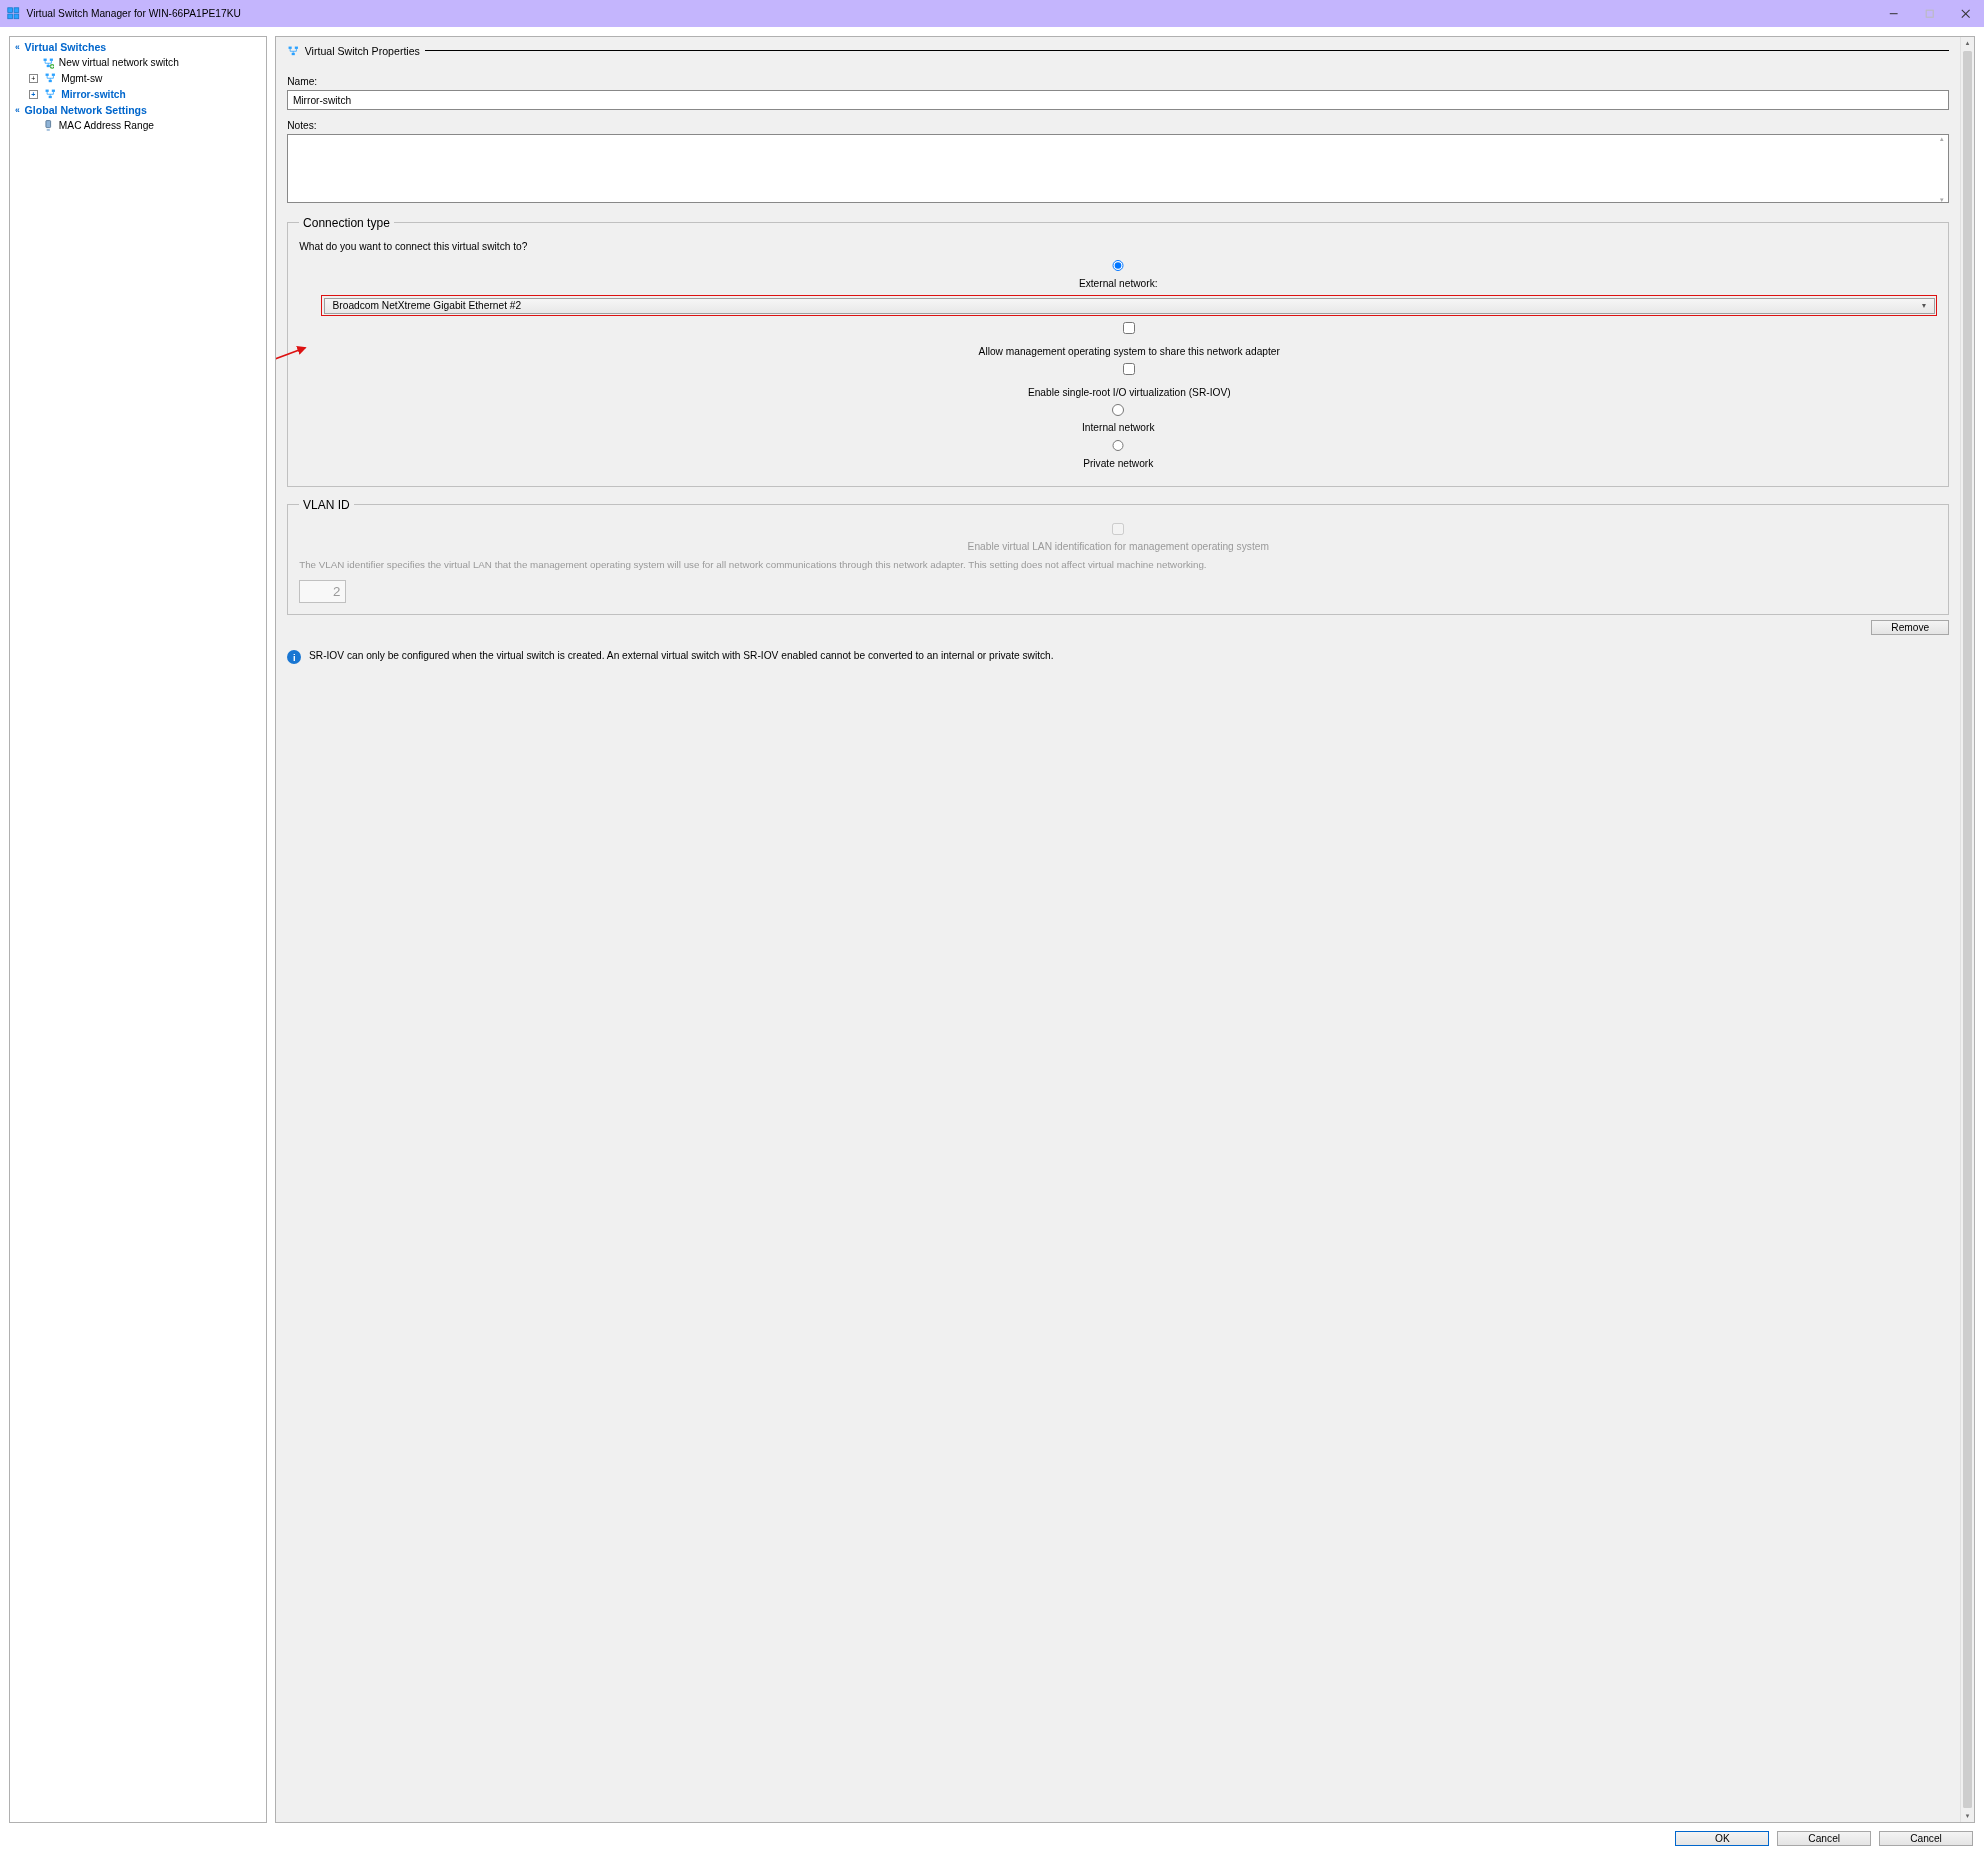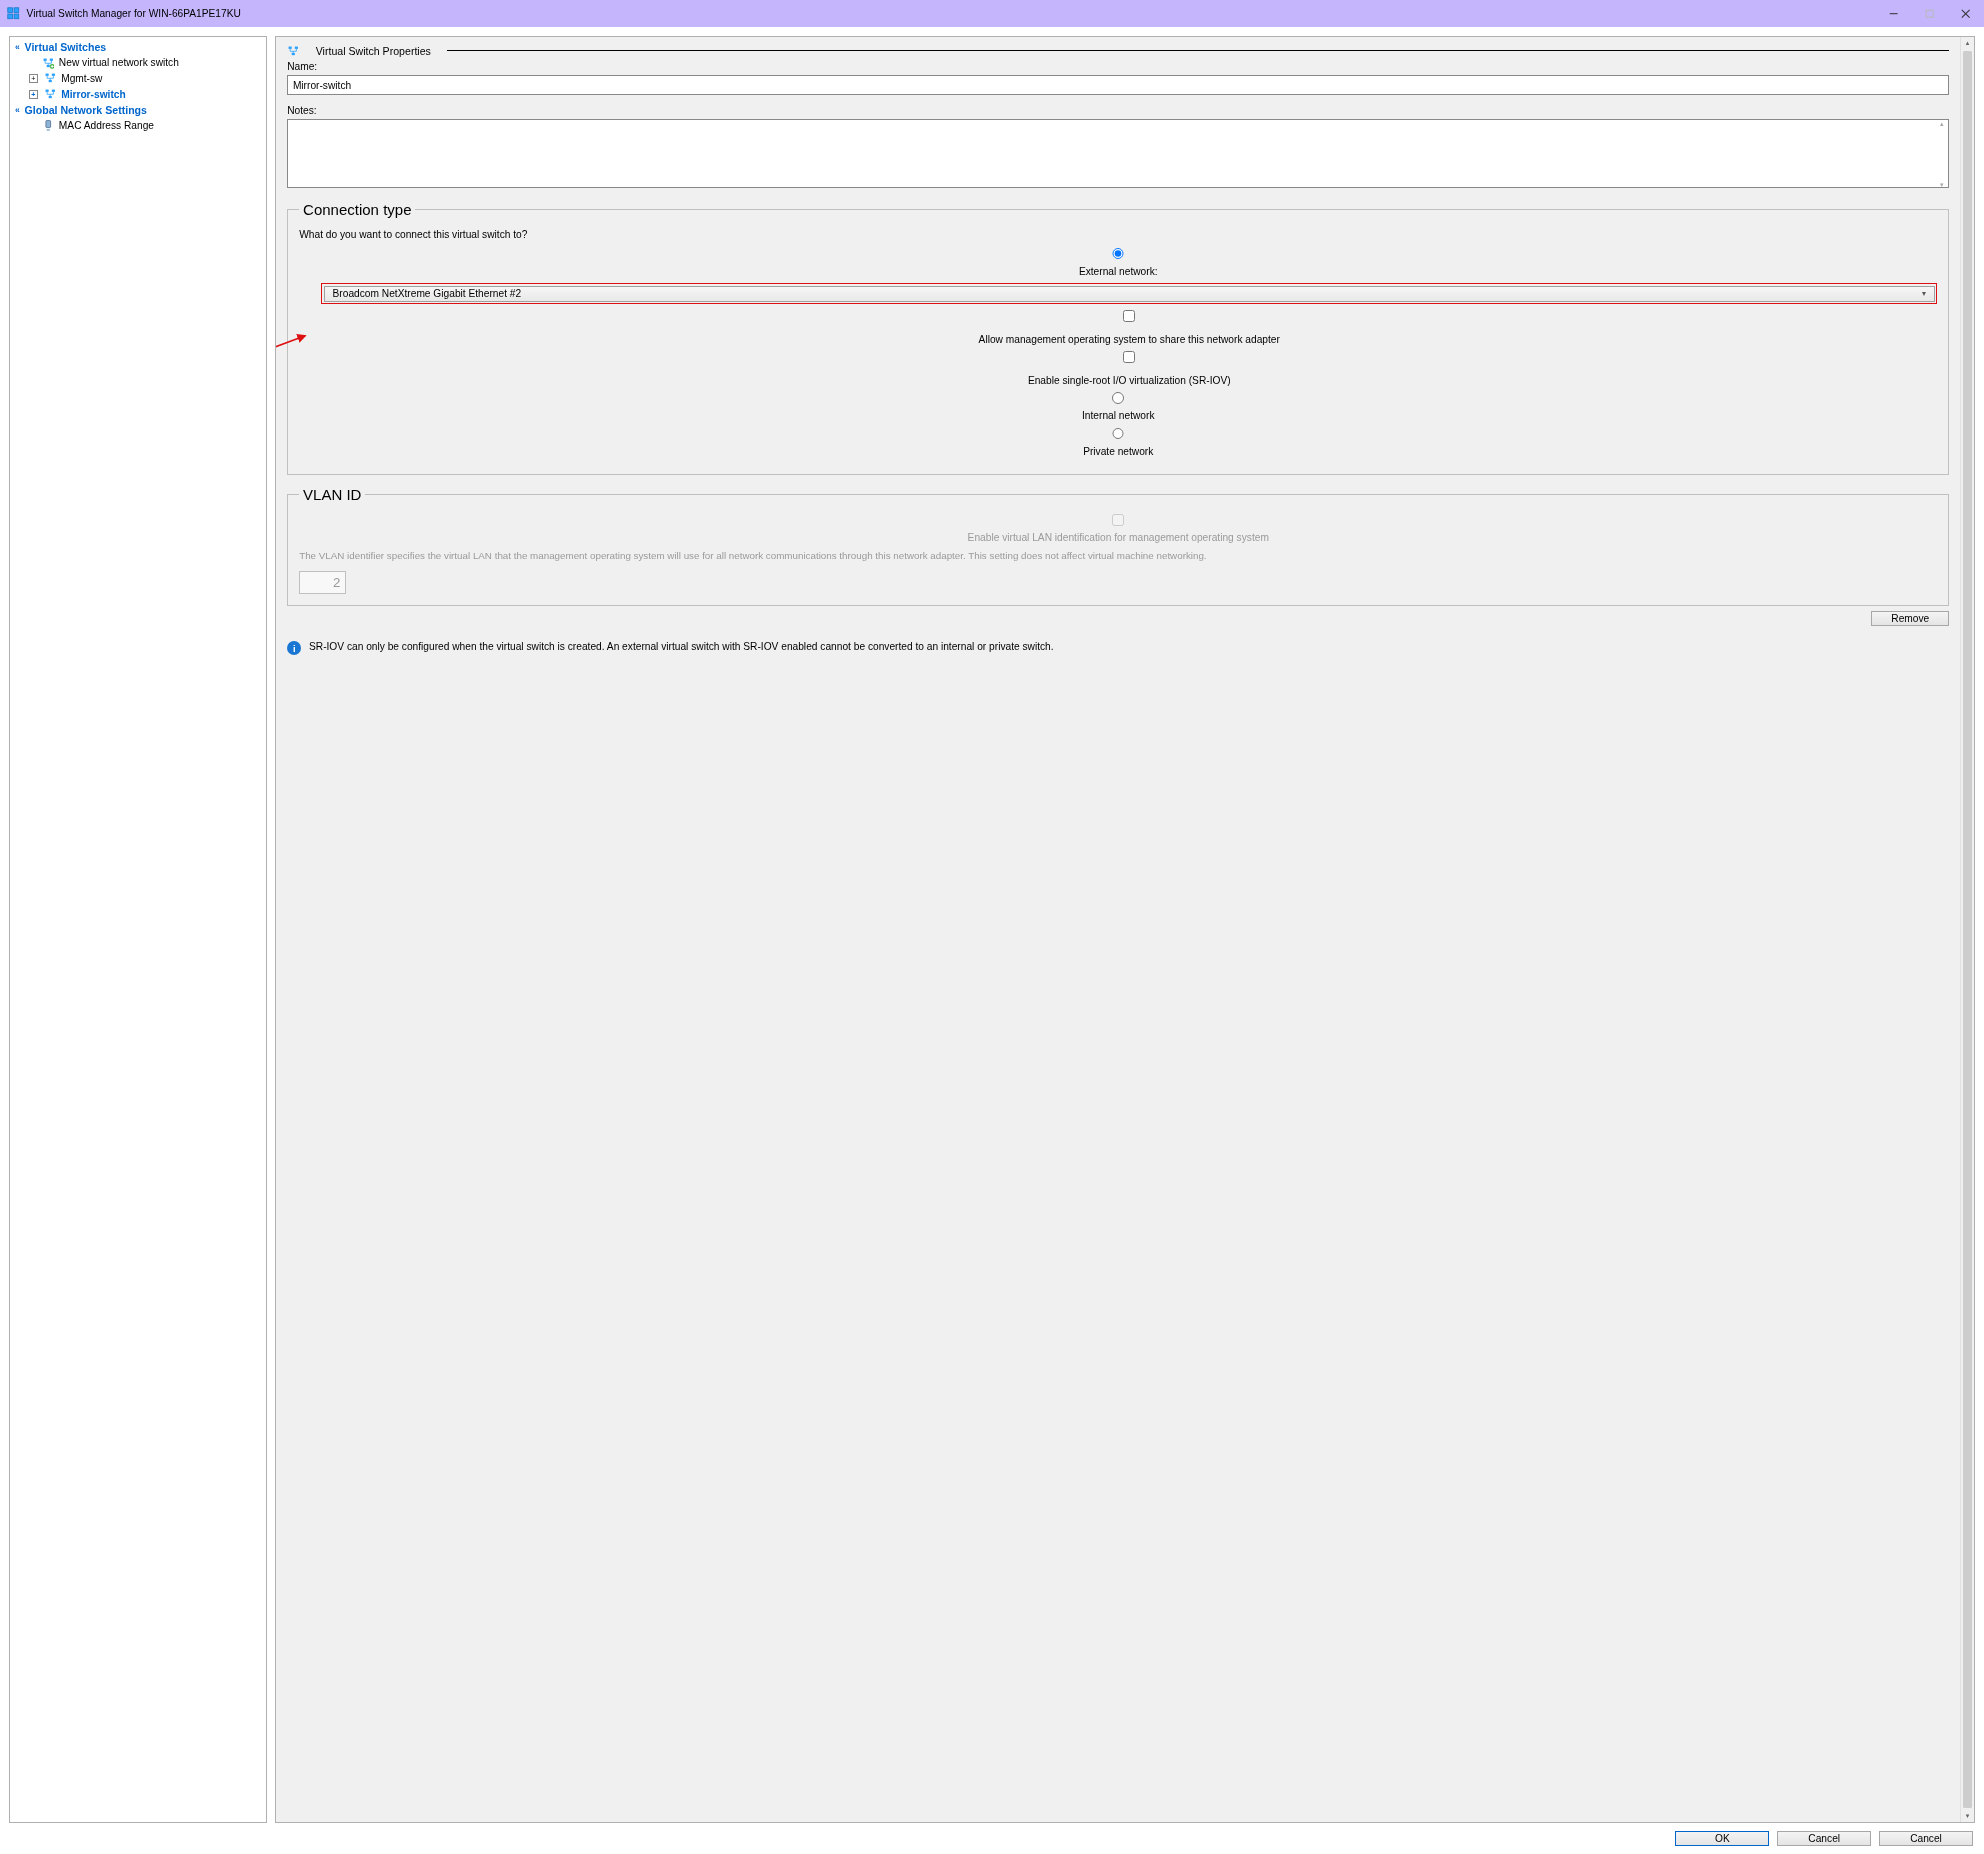--- a/index.html
+++ b/index.html
@@ -80,21 +80,21 @@
     min-width:0;
   }
   .vscroll {
     width: 13.3px; background:#f0f0f0; border-left:0.8px solid #e0e0e0; position:relative;
   }
   .vscroll .arrow { position:absolute; left:0; right:0; height:13.3px; display:flex; align-items:center; justify-content:center; color:#666; font-size:7px;}
   .vscroll .arrow.top{top:0;} .vscroll .arrow.bot{bottom:0;}
   .vscroll .thumb{ position:absolute; top:14px; bottom:14px; left:1.6px; right:1.6px; background:#cdcdcd; border-radius:1.6px;}
 
   .section-header {
-    display:flex; align-items:center; gap:16px; margin-bottom:4px;
+    display:flex; align-items:center; gap:5px; margin-bottom:19px;
     font-size:10.6px;
     text-align:center;
   }
   .section-header .line { flex:1; height:0.8px; background:#000; }
 
   .field-label { font-size:10.2px; margin-bottom:3.1px; display:block; }
   .text-input {
     width:100%; border:0.8px solid #888; background:#fff; padding:3.1px 4.7px;
     font-size:10.2px; font-family:inherit; height:20.3px;
   }
@@ -104,21 +104,21 @@
     padding:3.1px 4.7px; font-size:10.2px; font-family:inherit;
   }
   .notes-scroll {
     position:absolute; right:0.8px; top:0.8px; bottom:0.8px; width:13.3px; display:flex; flex-direction:column; justify-content:space-between; pointer-events:none;
   }
   .notes-scroll span { font-size:7px; color:#aaa; text-align:center; }
 
   fieldset.group {
     border:0.8px solid #c0c0c0; padding:7.8px 11px 11px 11px; margin-top:11px;
   }
-  fieldset.group legend { padding:0 3.9px; font-size:15px; }
+  fieldset.group legend { padding:0 3.9px; font-size:12px; }
   .q-text { font-size:10.2px; margin:3.1px 0 7.8px 0; }
 
   .radio-row, .check-row {
     display:flex; align-items:center; gap:6.3px; margin:3.1px 0 6.3px 0; font-size:10.2px;flex-direction:column;
   }
   input[type=radio], input[type=checkbox] { width:11.7px; height:11.7px; }
   .radio-row.indent1, .check-row.indent1 { margin-left:0; }
   .check-row.indent2 { margin-left:22px;gap:12px; }
 
   .highlight-box {

